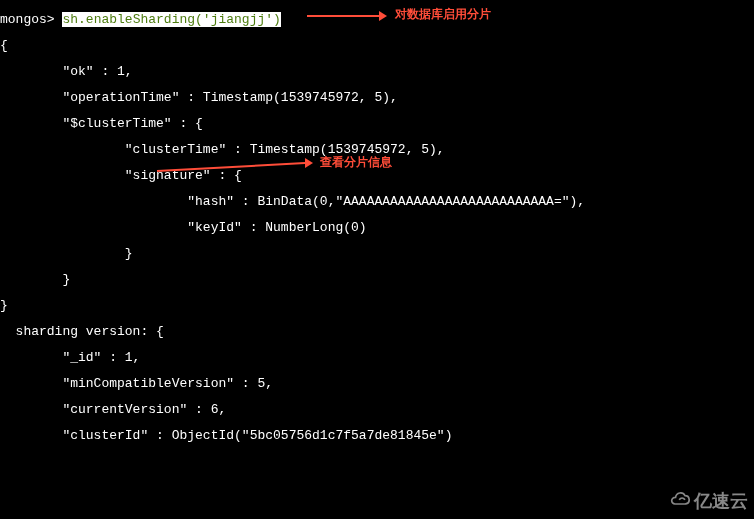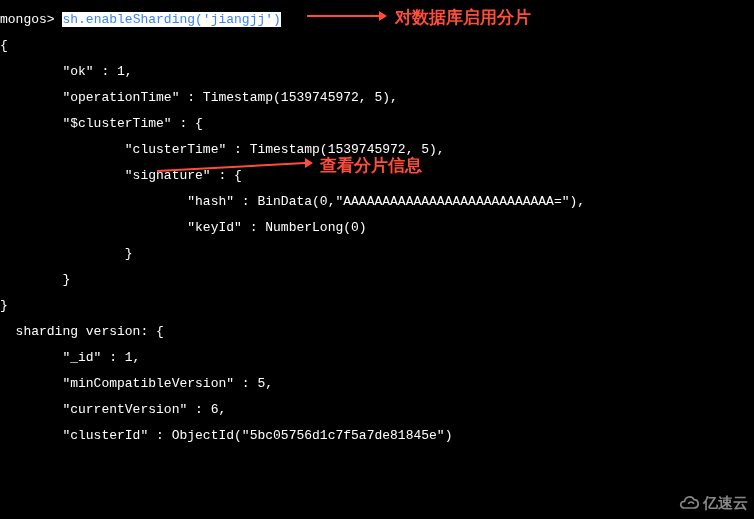--- a/index.html
+++ b/index.html
@@ -21,46 +21,46 @@
     padding: 0;
   }
   .line {
     display: block;
     height: 13px;
     line-height: 13px;
     white-space: pre;
   }
   .hl {
     background: #ffffff;
-    color: #3b82f6;
+    color: #4d7c0f;
   }
   .annot {
     position: absolute;
     color: #ff4d39;
     font-family: "Microsoft YaHei", Arial, sans-serif;
-    font-size: 17px;
+    font-size: 12px;
     font-weight: 600;
     z-index: 10;
     white-space: nowrap;
   }
   .arrow {
     position: absolute;
     z-index: 9;
   }
   .watermark {
     position: absolute;
     right: 6px;
     bottom: 6px;
     color: #888888;
     font-family: "Microsoft YaHei", Arial, sans-serif;
-    font-size: 15px;
+    font-size: 18px;
     font-weight: 600;
     z-index: 20;
     display: flex;
-    align-items: flex-end;
+    align-items: flex-start;
     gap: 4px;
   }
   .wm-icon {
     width: 20px;
     height: 20px;
   }
 </style>
 </head>
 <body>
 

